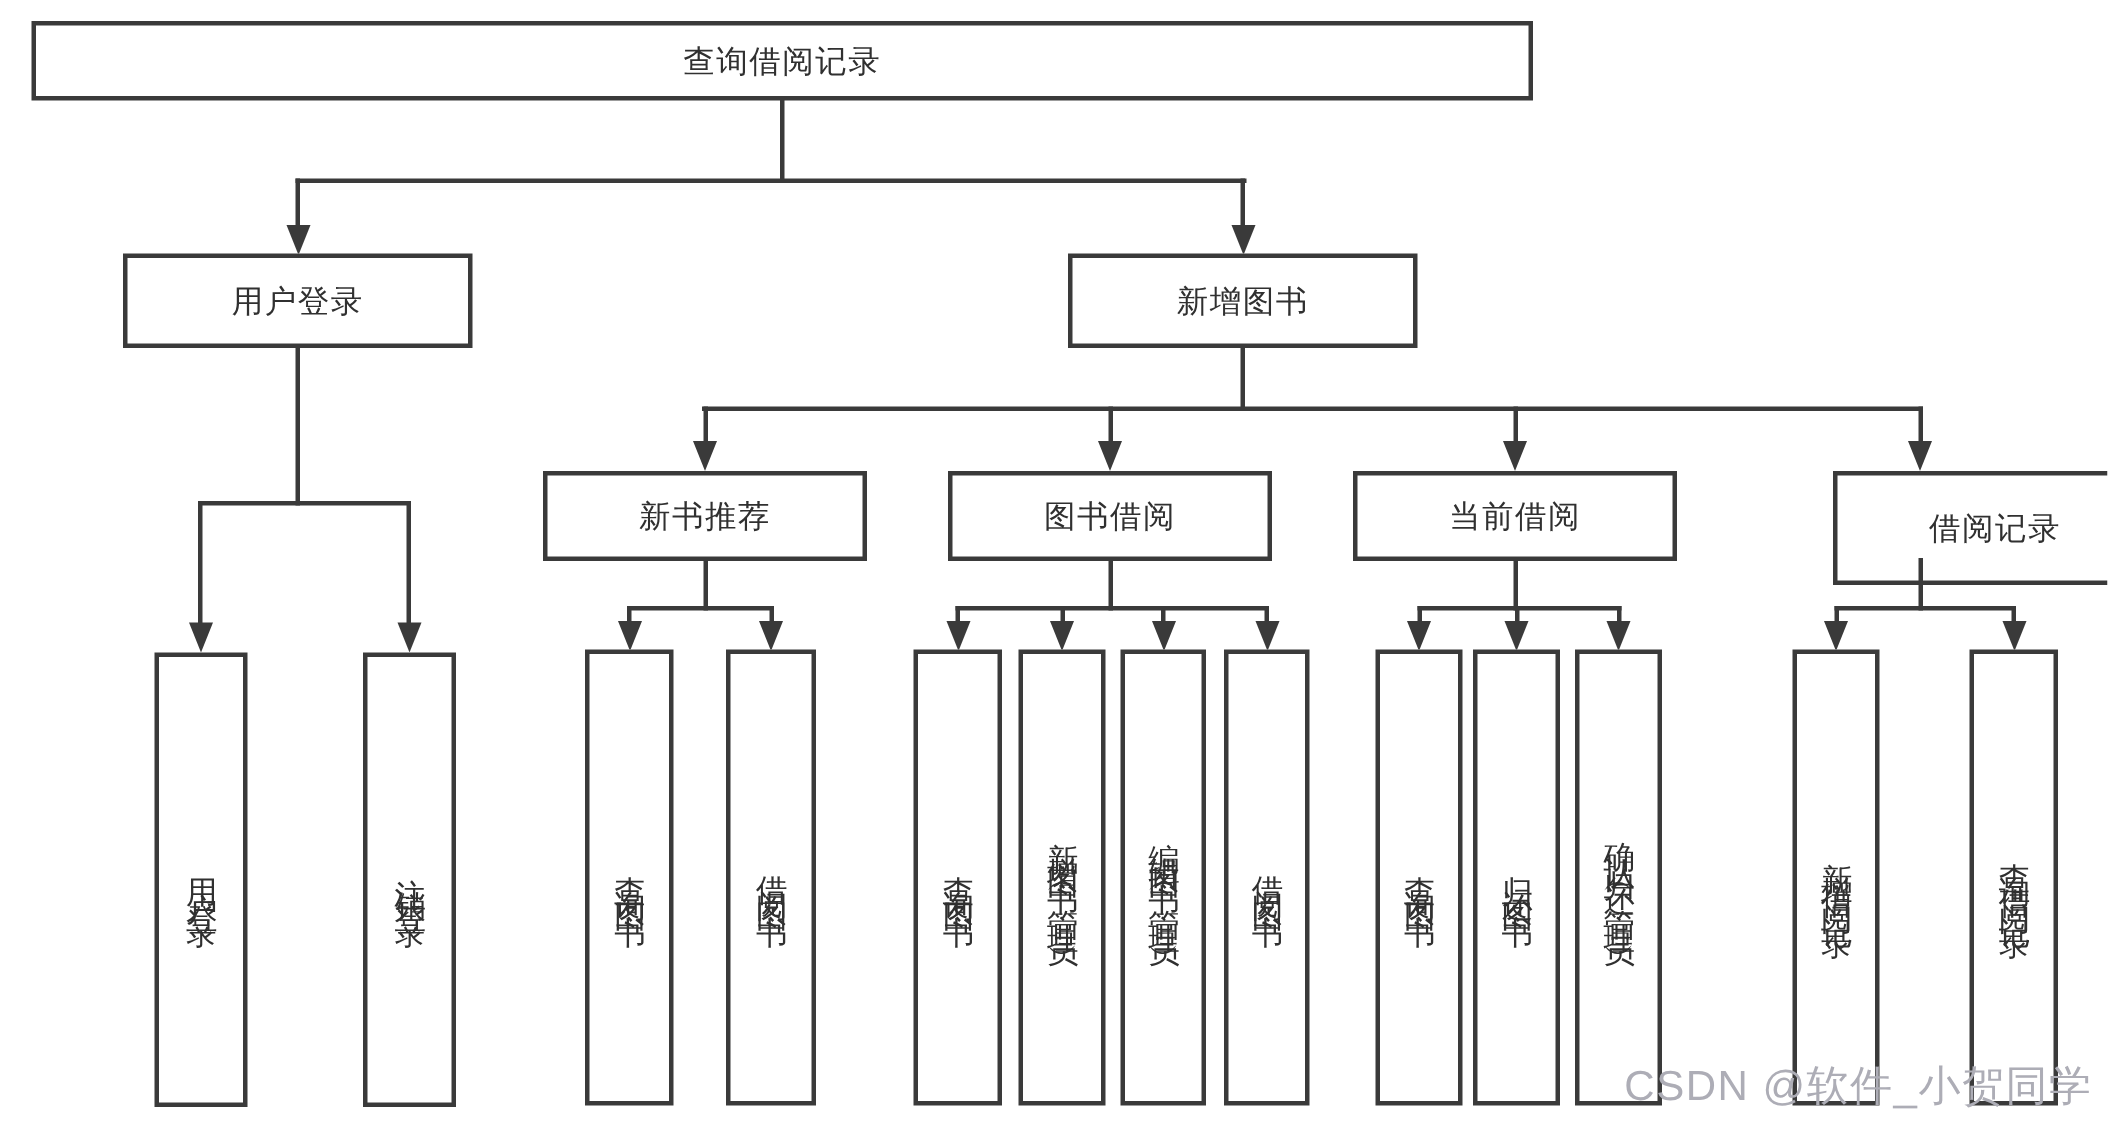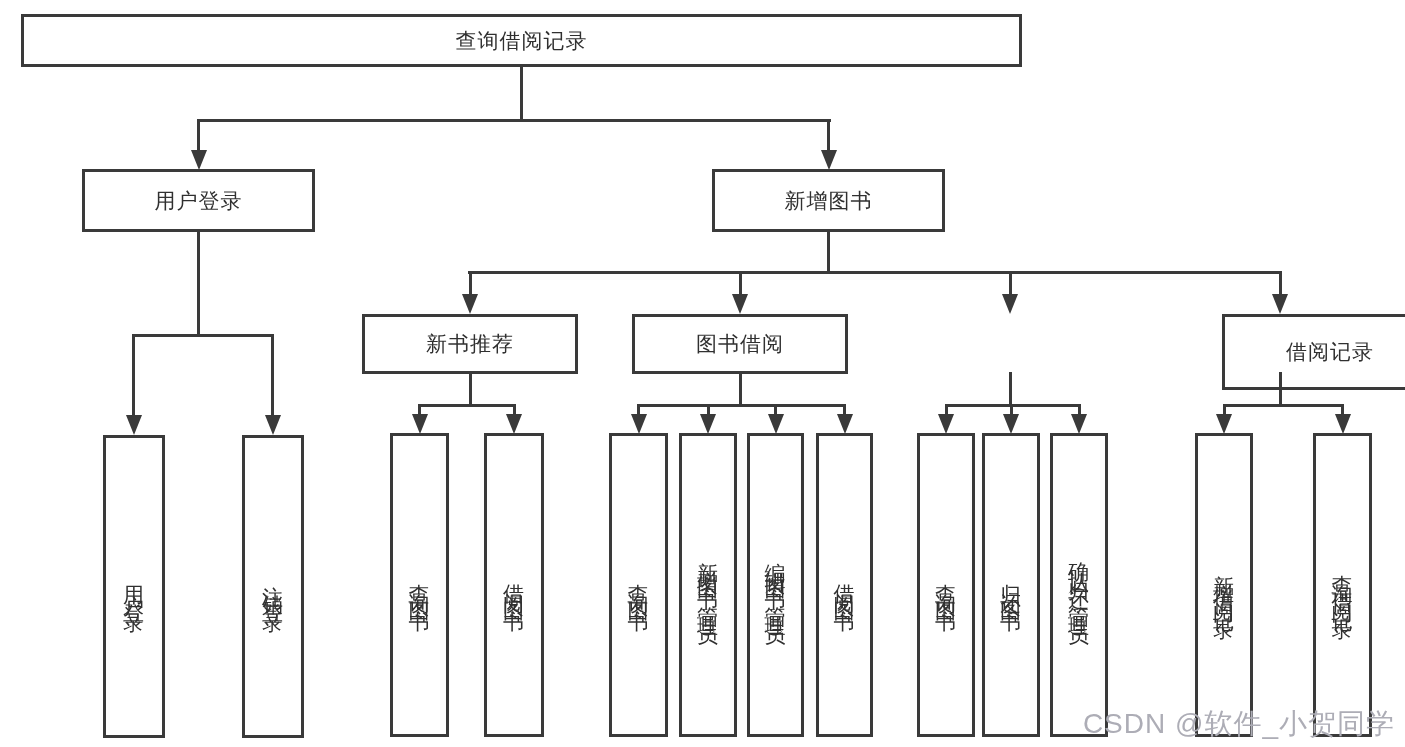--- a/index.html
+++ b/index.html
@@ -92,20 +92,23 @@
   <div class="arrow" style="left:1002px;top:294px;"></div>
   <div class="vline" style="left:1278.5px;top:271px;height:25px;"></div>
   <div class="arrow" style="left:1272px;top:294px;"></div>
 
   <div class="node" style="left:362px;top:314px;width:216px;height:60px;">
     <span>新书推荐</span>
   </div>
   <div class="node" style="left:632px;top:314px;width:216px;height:60px;">
     <span>图书借阅</span>
   </div>
+  <div class="node" style="left:902px;top:314px;width:216px;height:60px;">
+    <span>当前借阅</span>
+  </div>
   <div class="node" style="left:1222px;top:314px;width:216px;height:76px;">
     <span>借阅记录</span>
   </div>
 
   <div class="vline" style="left:468.5px;top:372px;height:35px;"></div>
   <div class="hline" style="left:418px;top:404px;width:98px;"></div>
   <div class="vline" style="left:418px;top:404px;height:12px;"></div>
   <div class="arrow" style="left:411.5px;top:414px;"></div>
   <div class="vline" style="left:512.5px;top:404px;height:12px;"></div>
   <div class="arrow" style="left:506px;top:414px;"></div>

